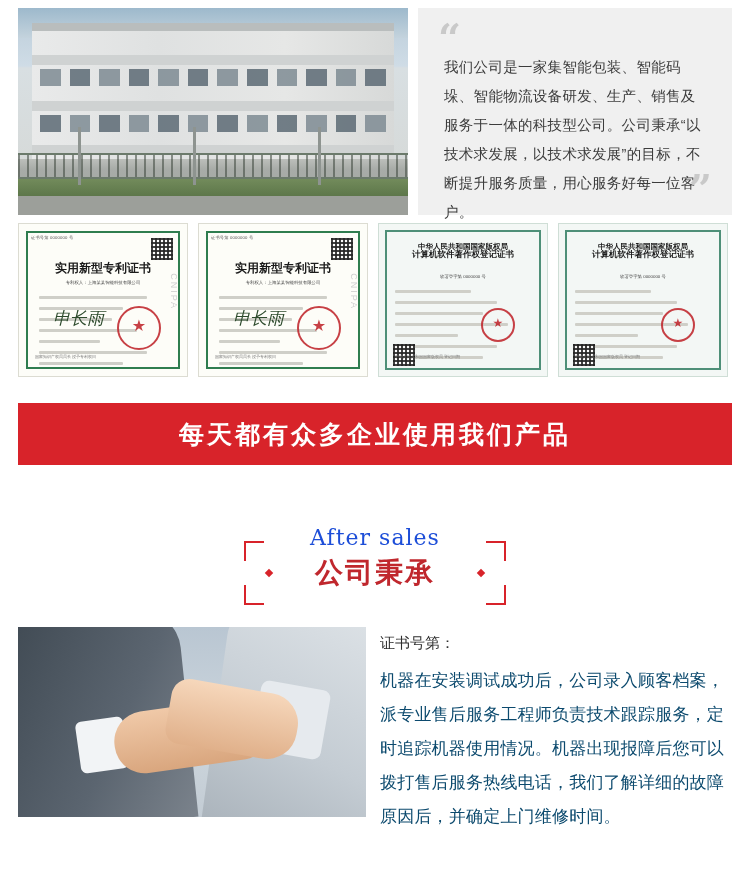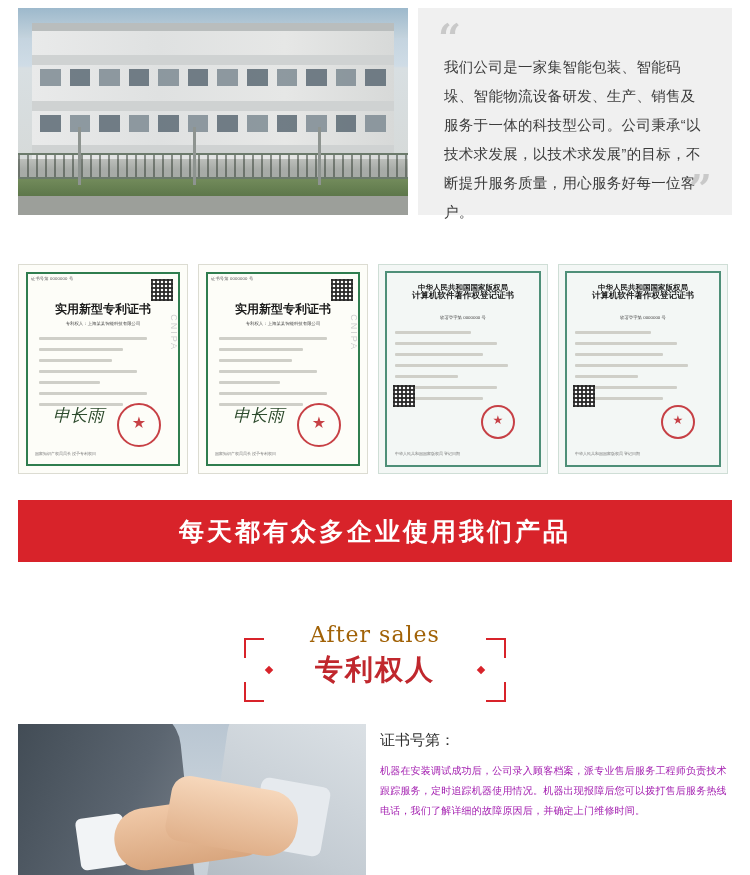--- a/index.html
+++ b/index.html
@@ -133,27 +133,26 @@
 
   
   .certs {
     display: flex;
     gap: 10px;
     padding: 8px 18px 0 18px;
     box-sizing: border-box;
   }
   .cert {
     width: 170px;
-    height: 210px;
+    height: 154px;
     box-sizing: border-box;
     position: relative;
     overflow: hidden;
     background: #fdfcf7;
     border: 1px solid #e2e2e2;
-    margin-top: 41px;
   }
   .cert.patent {
     background: #fdfdf8;
     border: 1px solid #dcdcd2;
   }
   .cert.soft {
     background: #f3f7f5;
     border: 1px solid #cfded6;
   }
   .cert-inner {
@@ -315,21 +314,21 @@
   }
   .corner.tl { left: 0; top: 0; border-left-width: 2px; border-top-width: 2px; }
   .corner.tr { right: 0; top: 0; border-right-width: 2px; border-top-width: 2px; }
   .corner.bl { left: 0; bottom: 0; border-left-width: 2px; border-bottom-width: 2px; }
   .corner.br { right: 0; bottom: 0; border-right-width: 2px; border-bottom-width: 2px; }
   .en-title {
     position: absolute;
     top: -16px;
     left: 0; right: 0;
     text-align: center;
-    color: #a16207;
+    color: #1d4ed8;
     font-size: 22px;
     font-family: "DejaVu Serif", serif;
     letter-spacing: 1px;
   }
   .cn-title {
     color: #c0272d;
     font-size: 28px;
     font-weight: bold;
     letter-spacing: 2px;
     font-family: "DejaVu Sans", sans-serif;
@@ -414,22 +413,22 @@
     flex: 1;
     padding-top: 2px;
   }
   .text-block .lead {
     font-size: 15px;
     color: #2e2e2e;
     margin: 0 0 6px 0;
     line-height: 1.9;
   }
   .text-block .body {
-    font-size: 10px;
-    color: #a21caf;
+    font-size: 17px;
+    color: #0c4a6e;
     line-height: 2;
     margin: 0;
     letter-spacing: .2px;
   }
 </style>
 </head>
 <body>
 
 <div class="page">
 
@@ -573,21 +572,21 @@
   <div class="red-banner">每天都有众多企业使用我们产品</div>
 
   <div class="aftersales-head">
     <div class="title-frame">
       <span class="corner tl"></span>
       <span class="corner tr"></span>
       <span class="corner bl"></span>
       <span class="corner br"></span>
       <span class="en-title">After sales</span>
       <span class="dot l"></span>
-      <span class="cn-title">专利权人</span>
+      <span class="cn-title">公司秉承</span>
       <span class="dot r"></span>
     </div>
   </div>
 
   <div class="aftersales-body">
     <div class="handshake">
       <div class="hs-suit-left"></div>
       <div class="hs-suit-right"></div>
       <div class="cuff"></div>
       <div class="sleeve-r"></div>

